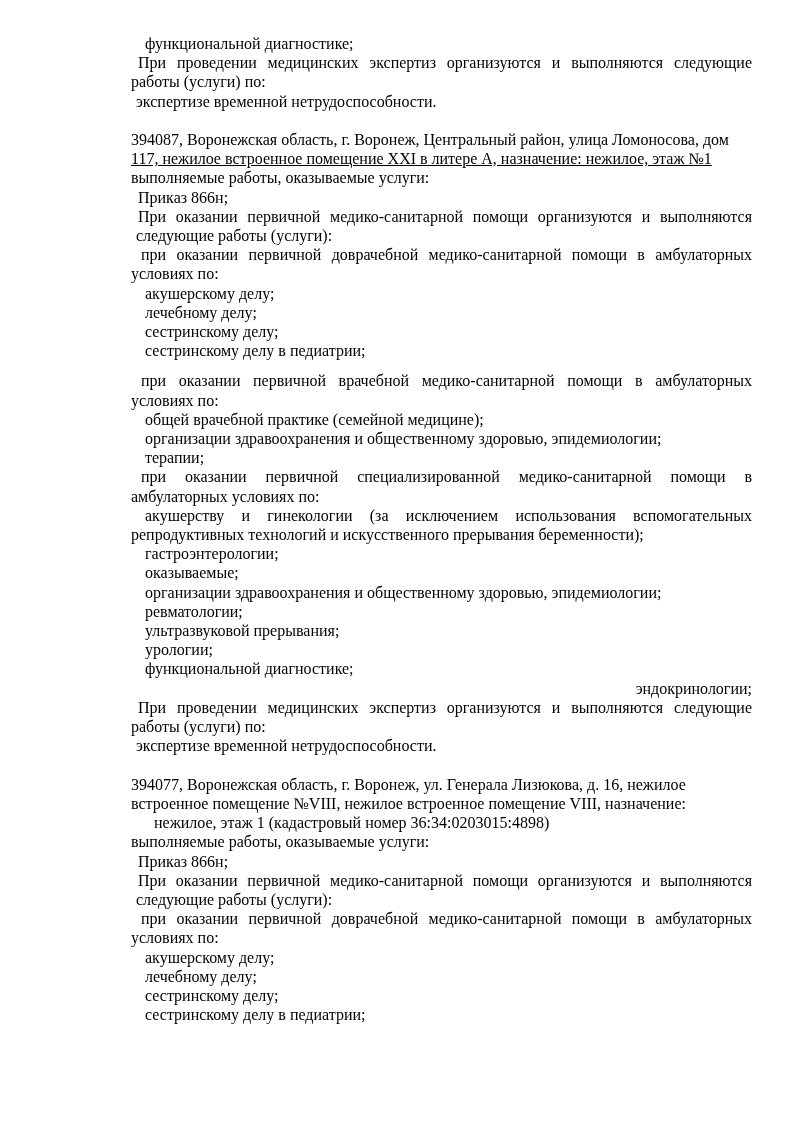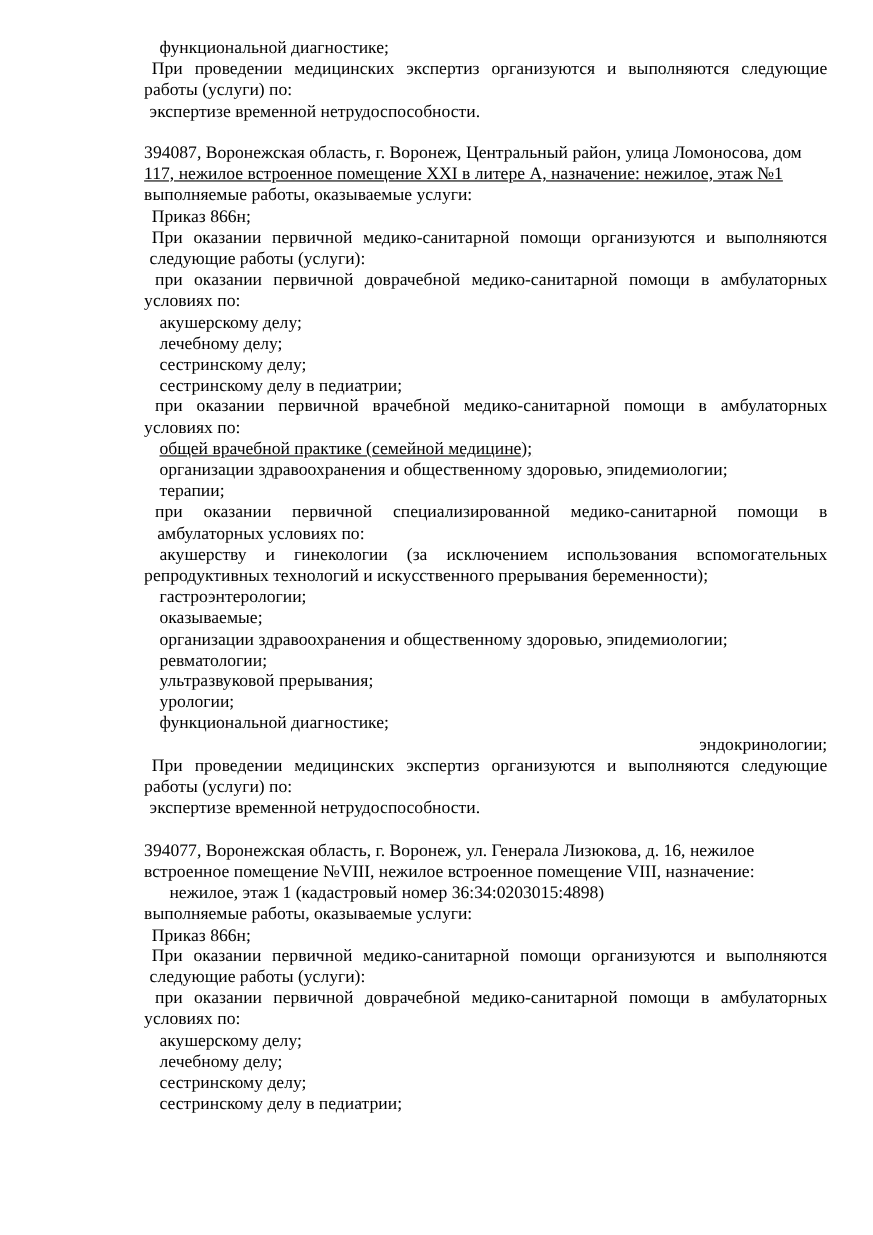--- a/index.html
+++ b/index.html
@@ -48,27 +48,27 @@
       <div class="doc-line" style="padding-left: 0px;">выполняемые работы, оказываемые услуги:</div>
       <div class="doc-line" style="padding-left: 7px;">Приказ 866н;</div>
       <div class="doc-line justify" style="padding-left: 7px;">При оказании первичной медико-санитарной помощи организуются и выполняются</div>
       <div class="doc-line" style="padding-left: 5px;">следующие работы (услуги):</div>
       <div class="doc-line justify" style="padding-left: 10px;">при оказании первичной доврачебной медико-санитарной помощи в амбулаторных</div>
       <div class="doc-line" style="padding-left: 0px;">условиях по:</div>
       <div class="doc-line" style="padding-left: 14px;">акушерскому делу;</div>
       <div class="doc-line" style="padding-left: 14px;">лечебному делу;</div>
       <div class="doc-line" style="padding-left: 14px;">сестринскому делу;</div>
       <div class="doc-line" style="padding-left: 14px;">сестринскому делу в педиатрии;</div>
-      <div class="doc-line justify" style="padding-left: 10px;">при оказании первичной врачебной медико-санитарной помощи в амбулаторных</div>
+      <div class="doc-line justify" style="padding-left: 10px; margin-top: 11px;">при оказании первичной врачебной медико-санитарной помощи в амбулаторных</div>
       <div class="doc-line" style="padding-left: 0px;">условиях по:</div>
-      <div class="doc-line" style="padding-left: 14px; text-decoration: underline;">общей врачебной практике (семейной медицине);</div>
+      <div class="doc-line" style="padding-left: 14px;">общей врачебной практике (семейной медицине);</div>
       <div class="doc-line" style="padding-left: 14px;">организации здравоохранения и общественному здоровью, эпидемиологии;</div>
       <div class="doc-line" style="padding-left: 14px;">терапии;</div>
       <div class="doc-line justify" style="padding-left: 10px;">при оказании первичной специализированной медико-санитарной помощи в</div>
-      <div class="doc-line" style="padding-left: 0px; margin-left: 12px;">амбулаторных условиях по:</div>
+      <div class="doc-line" style="padding-left: 0px;">амбулаторных условиях по:</div>
       <div class="doc-line justify" style="padding-left: 14px;">акушерству и гинекологии (за исключением использования вспомогательных</div>
       <div class="doc-line" style="padding-left: 0px;">репродуктивных технологий и искусственного прерывания беременности);</div>
       <div class="doc-line" style="padding-left: 14px;">гастроэнтерологии;</div>
       <div class="doc-line" style="padding-left: 14px;">оказываемые;</div>
       <div class="doc-line" style="padding-left: 14px;">организации здравоохранения и общественному здоровью, эпидемиологии;</div>
       <div class="doc-line" style="padding-left: 14px;">ревматологии;</div>
       <div class="doc-line" style="padding-left: 14px;">ультразвуковой прерывания;</div>
       <div class="doc-line" style="padding-left: 14px;">урологии;</div>
       <div class="doc-line" style="padding-left: 14px;">функциональной диагностике;</div>
       <div class="doc-line" style="padding-left: 14px; text-align: right;">эндокринологии;</div>

